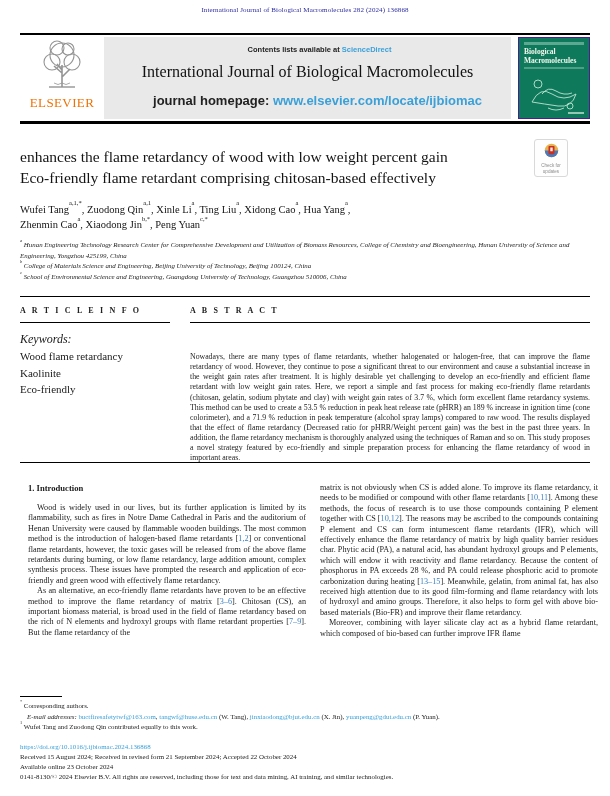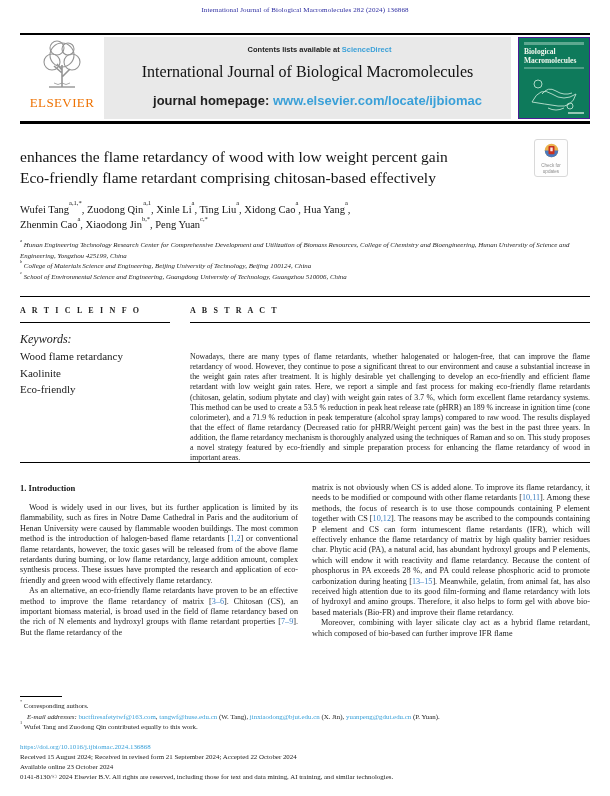--- a/index.html
+++ b/index.html
@@ -50,21 +50,21 @@
   
   .meta { position:absolute; left:20px; top:306px; width:570px; display:flex;justify-content:center; }
   .info-col { width:150px; margin-right:20px; flex:none; }
   .abstract-col { flex:1; }
   .col-heading { font-size:8px; font-weight:bold; letter-spacing:2.2px; color:#222; }
   .col-rule { height:1px; background:#000; margin:7px 0 9px; }
   .kw-label { font-size:12px; font-style:italic; margin-bottom:1px; }
   .kw { font-size:11px; line-height:1.5; }
   .abstract-text { font-size:7.8px; line-height:1.3; text-align:justify; color:#1c1c1c;margin-top:29px; }
   
-  .body-cols { position:absolute; left:20px; top:483px; width:570px; height:213px; display:flex; gap:14px; overflow:hidden; }
+  .body-cols { position:absolute; left:28px; top:483px; width:570px; height:213px; display:flex; gap:14px; overflow:hidden; }
   .col { width:278px; flex:none; }
   .sec-heading { font-size:8.6px; font-weight:bold; margin:0 0 10px 0; }
   .para { font-size:8.2px; line-height:1.27; text-align:justify; margin:0; color:#1c1c1c; }
   .para.indent { text-indent:9px; }
   .para .lnk { color:#3d7fc1; }
   
   .footnotes { position:absolute; left:20px; top:696px; width:570px; font-size:6.9px; line-height:1.5; color:#222; }
   .fn-rule { width:42px; height:1px; background:#000; margin-bottom:4px; }
   .fn-email { padding-left:7px; }
   .it { font-style:italic; }

